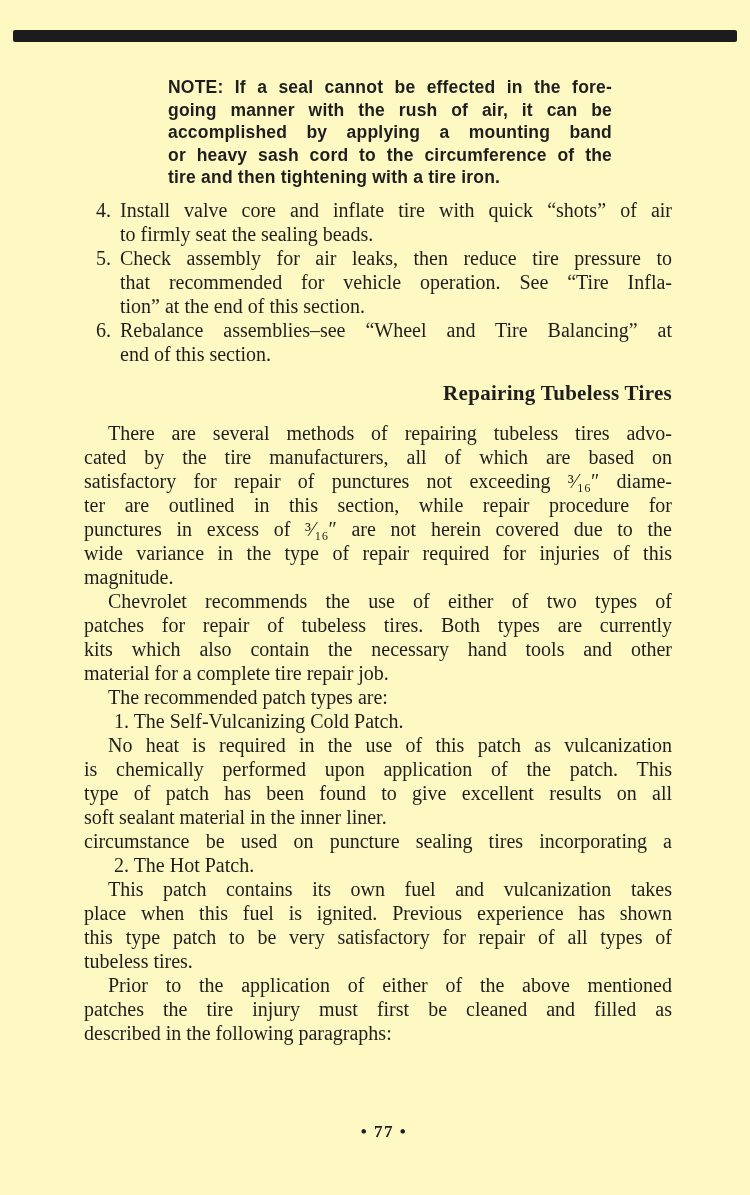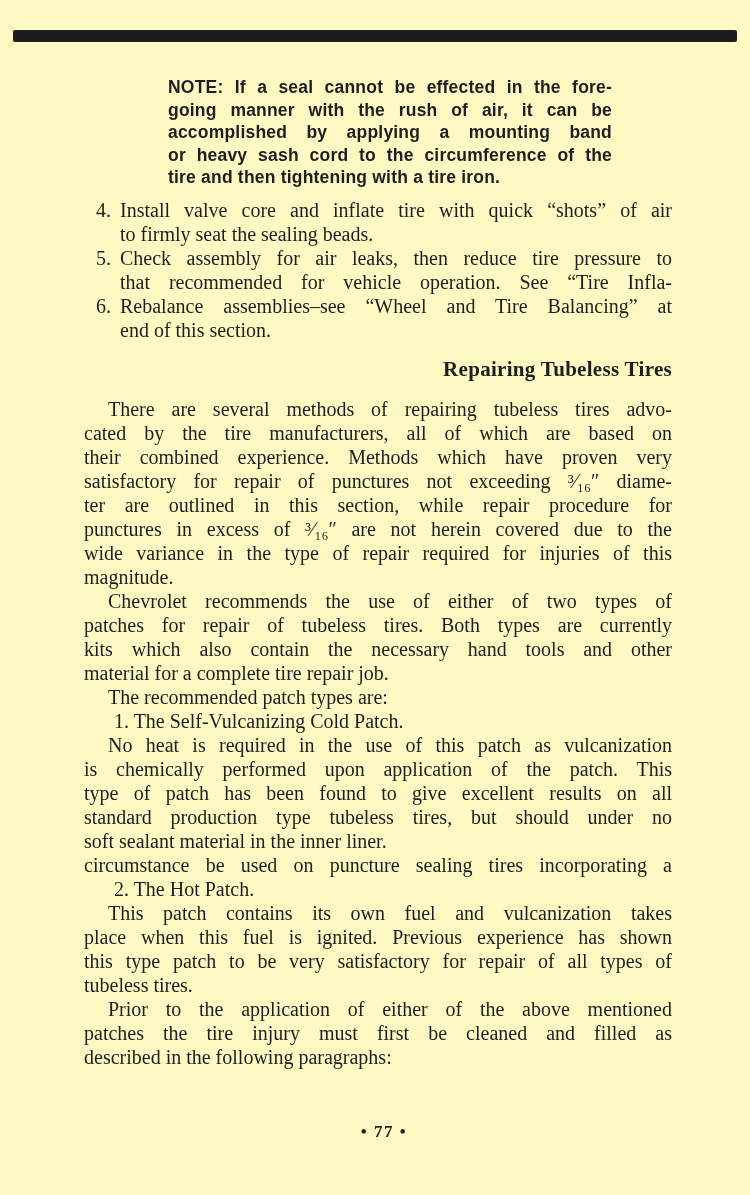--- a/index.html
+++ b/index.html
@@ -81,33 +81,33 @@
     <div class="steps">
         <div class="step">
           <span class="step-num">4.</span>
           <div class="tline">Install valve core and inflate tire with quick “shots” of air</div>
           <div class="tline last">to firmly seat the sealing beads.</div>
         </div>
         <div class="step">
           <span class="step-num">5.</span>
           <div class="tline">Check assembly for air leaks, then reduce tire pressure to</div>
           <div class="tline">that recommended for vehicle operation. See “Tire Infla-</div>
+          <div class="tline last">tion” at the end of this section.</div>
         </div>
         <div class="step">
           <span class="step-num">6.</span>
           <div class="tline">Rebalance assemblies–see “Wheel and Tire Balancing” at</div>
           <div class="tline last">end of this section.</div>
         </div>
       </div>
     <div class="heading">Repairing Tubeless Tires</div>
     <div class="paras">
         <div class="para">
           <div class="tline first">There are several methods of repairing tubeless tires advo-</div>
           <div class="tline">cated by the tire manufacturers, all of which are based on</div>
-          <div class="tline">their combined experience. Methods which have proven very</div>
           <div class="tline">satisfactory for repair of punctures not exceeding ³⁄₁₆″ diame-</div>
           <div class="tline">ter are outlined in this section, while repair procedure for</div>
           <div class="tline">punctures in excess of ³⁄₁₆″ are not herein covered due to the</div>
           <div class="tline">wide variance in the type of repair required for injuries of this</div>
           <div class="tline last">magnitude.</div>
         </div>
         <div class="para">
           <div class="tline first">Chevrolet recommends the use of either of two types of</div>
           <div class="tline">patches for repair of tubeless tires. Both types are currently</div>
           <div class="tline">kits which also contain the necessary hand tools and other</div>
@@ -116,21 +116,20 @@
         <div class="para">
           <div class="tline first last">The recommended patch types are:</div>
         </div>
         <div class="para xindent">
           <div class="tline first last">1. The Self-Vulcanizing Cold Patch.</div>
         </div>
         <div class="para">
           <div class="tline first">No heat is required in the use of this patch as vulcanization</div>
           <div class="tline">is chemically performed upon application of the patch. This</div>
           <div class="tline">type of patch has been found to give excellent results on all</div>
-          <div class="tline">standard production type tubeless tires, but should under no</div>
           <div class="tline last">soft sealant material in the inner liner.</div>
           <div class="tline">circumstance be used on puncture sealing tires incorporating a</div>
         </div>
         <div class="para xindent">
           <div class="tline first last">2. The Hot Patch.</div>
         </div>
         <div class="para">
           <div class="tline first">This patch contains its own fuel and vulcanization takes</div>
           <div class="tline">place when this fuel is ignited. Previous experience has shown</div>
           <div class="tline">this type patch to be very satisfactory for repair of all types of</div>

